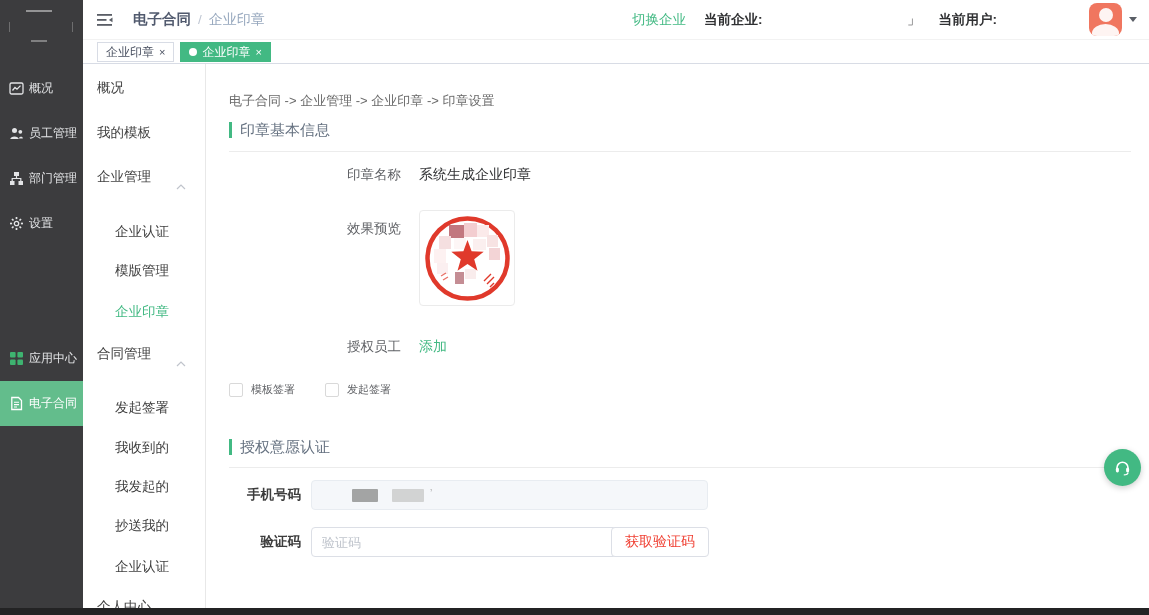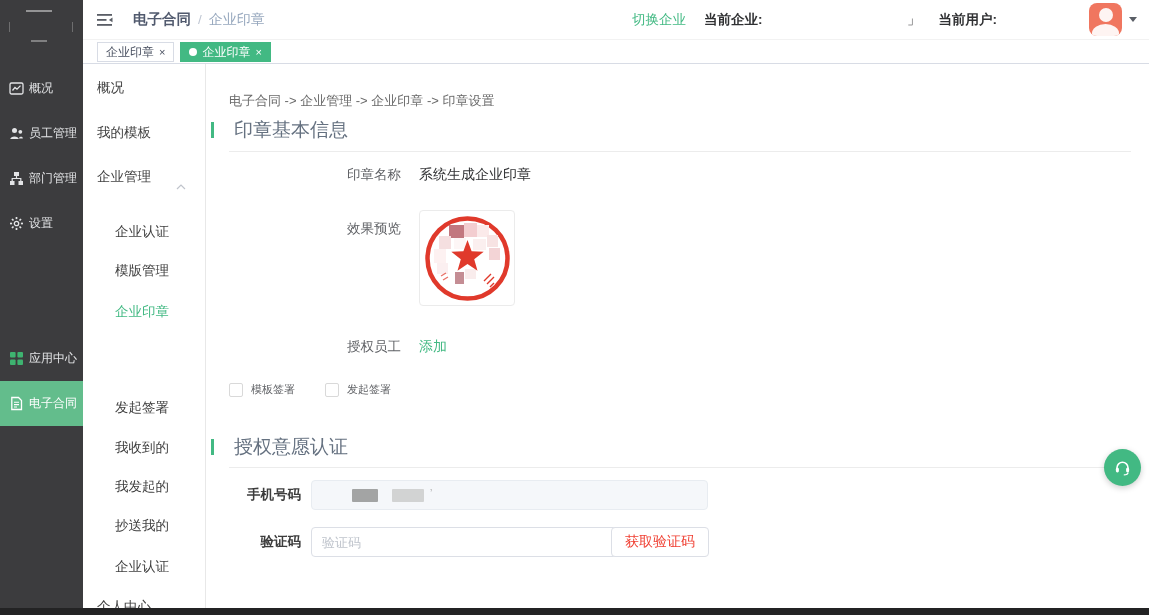--- a/index.html
+++ b/index.html
@@ -55,22 +55,22 @@
              border-right:1px solid #e8e8e8; z-index:3; }
   .sub-item { position:absolute; left:0; right:0; height:24px; line-height:24px; padding-left:14px;
               font-size:13.5px; color:#3f3f3f; cursor:pointer; white-space:nowrap; }
   .sub-item.child { padding-left:32px; }
   .sub-item.active { color:#42b983; }
   .sub-caret { position:absolute; left:93px; top:9px; }
 
   
   .main { position:absolute; left:206px; top:64px; right:0; height:544px; background:#fff; overflow:hidden; z-index:2; }
   .path { position:absolute; left:23px; top:28px; font-size:13px; color:#6a6a6a; }
-  .section-title { position:absolute; left:5px; font-size:19px; color:#657180; border-left:3px solid #42b983;
-                   padding-left:20px; line-height:16px; }
+  .section-title { position:absolute; left:23px; font-size:15px; color:#657180; border-left:3px solid #42b983;
+                   padding-left:8px; line-height:16px; }
   .sec1 { top:58px; } .sec2 { top:375px; }
   .divider { position:absolute; left:23px; height:1px; background:#ececec; }
   .div1 { top:87px; right:18px; } .div2 { top:403px; right:8px; }
   .frow { position:absolute; left:23px; display:flex; align-items:center; }
   .flabel { width:172px; text-align:right; font-size:13.5px; color:#606266; margin-right:18px; white-space:nowrap; }
   .row1 { top:102px; } .row2 { top:146px; align-items:flex-start; }
   .row2 .flabel { margin-top:10px; }
   .row3 { top:274px; } .row4 { top:318px; }
   .fvalue { font-size:14px; color:#303133; }
   .add-link { font-size:14px; color:#42b983; cursor:pointer; }
@@ -225,20 +225,26 @@
   <div class="sub-item" style="top:57px"><span>我的模板</span></div>
   <div class="sub-item" style="top:101px">
     <span>企业管理</span>
     <span class="sub-caret"><svg width="10" height="6" viewBox="0 0 10 6">
           <path d="M1 5 L5 1 L9 5" stroke="#c0c4cc" fill="none" stroke-width="1.2"></path>
         </svg></span>
   </div>
   <div class="sub-item child" style="top:156px"><span>企业认证</span></div>
   <div class="sub-item child" style="top:195px"><span>模版管理</span></div>
   <div class="sub-item child active" style="top:236px"><span>企业印章</span></div>
+  <div class="sub-item" style="top:278px">
+    <span>合同管理</span>
+    <span class="sub-caret"><svg width="10" height="6" viewBox="0 0 10 6">
+          <path d="M1 5 L5 1 L9 5" stroke="#c0c4cc" fill="none" stroke-width="1.2"></path>
+        </svg></span>
+  </div>
   <div class="sub-item child" style="top:332px"><span>发起签署</span></div>
   <div class="sub-item child" style="top:372px"><span>我收到的</span></div>
   <div class="sub-item child" style="top:411px"><span>我发起的</span></div>
   <div class="sub-item child" style="top:450px"><span>抄送我的</span></div>
   <div class="sub-item child" style="top:491px"><span>企业认证</span></div>
   <div class="sub-item" style="top:531px">
     <span>个人中心</span>
     <span class="sub-caret"><svg width="10" height="6" viewBox="0 0 10 6">
           <path d="M1 5 L5 1 L9 5" stroke="#c0c4cc" fill="none" stroke-width="1.2"></path>
         </svg></span>

